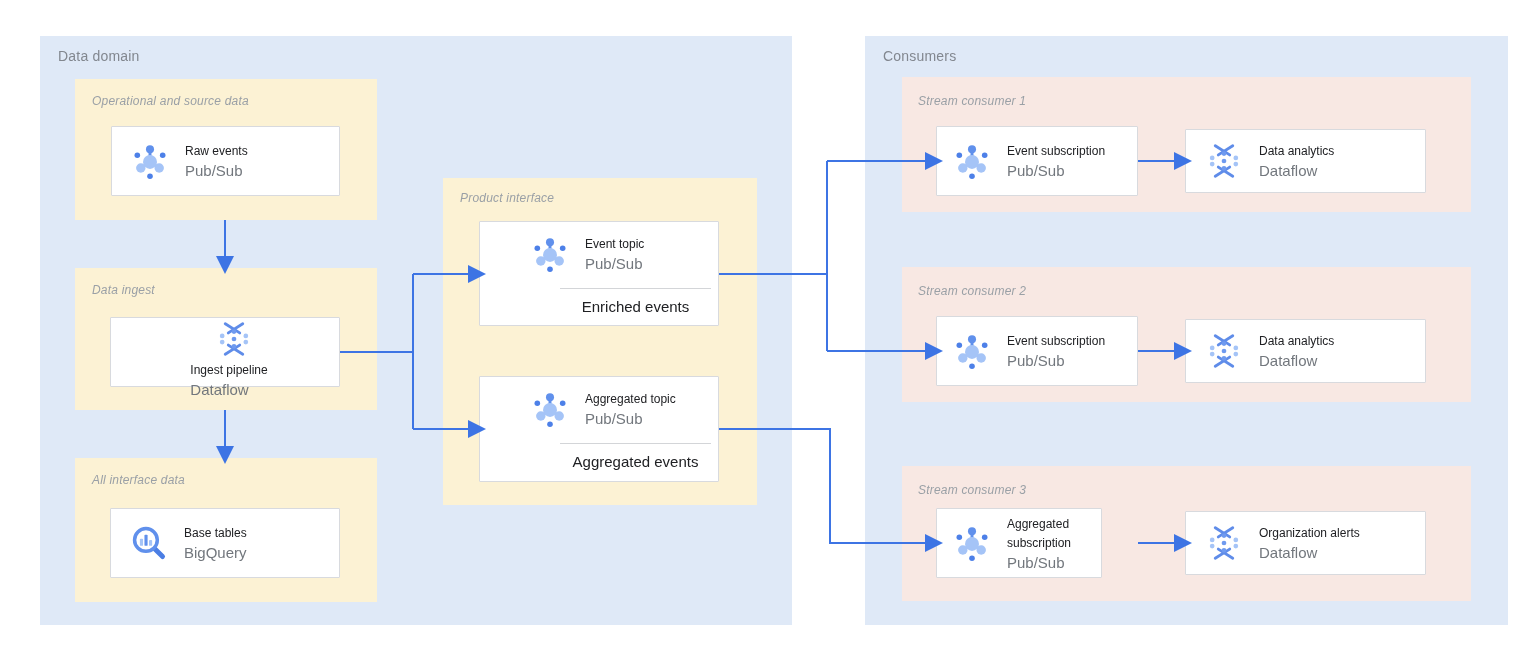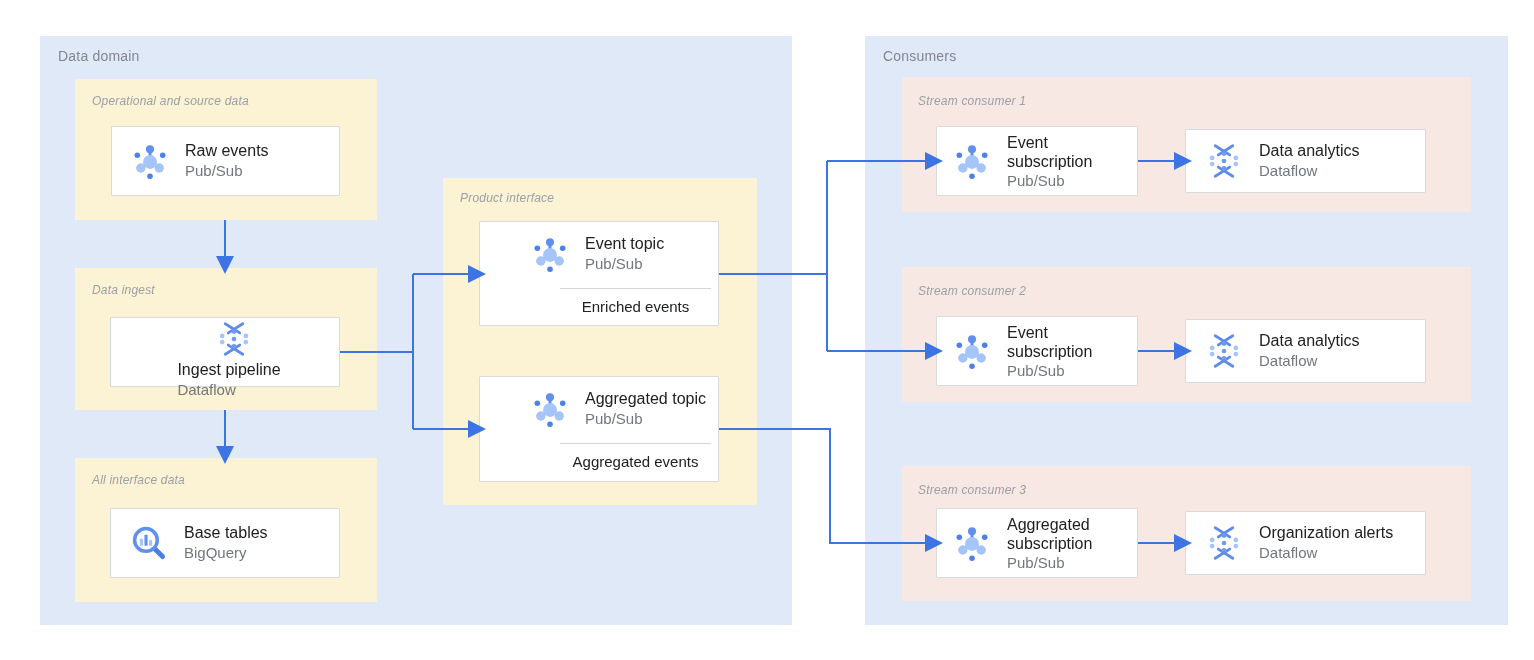--- a/index.html
+++ b/index.html
@@ -25,21 +25,21 @@
   #stage{position:relative;width:1534px;height:660px;background:var(--bg-page);overflow:hidden;}
   .container{position:absolute;background:var(--bg-container);}
   .container-label{position:absolute;font-size:14px;color:var(--label-container);letter-spacing:.2px;}
   .zone{position:absolute;}
   .zone.yellow{background:var(--bg-zone-yellow);}
   .zone.pink{background:var(--bg-zone-pink);}
   .zone-label{position:absolute;left:17px;top:15px;font-size:12px;color:var(--label-zone);letter-spacing:.2px;font-style:italic;}
   .card{position:absolute;background:var(--card-bg);border:1px solid var(--card-border);border-radius:1px;display:flex;align-items:center;}
   .card .icon{width:42px;height:42px;flex:0 0 42px;margin-left:17px;}
   .card .txt{margin-left:14px;line-height:20px;padding-right:6px;}
-  .card .title{font-size:16px;color:var(--card-title);}
+  .card .title{font-size:12px;color:var(--card-title);}
   .card .sub{font-size:15px;color:var(--card-sub);}
   .card.topic{display:block;}
   .card.topic .row{display:flex;align-items:center;height:64px;padding-left:32px;}
   .card.topic .divider{position:absolute;left:80px;right:7px;top:66px;height:1px;background:var(--divider);}
   .card.topic .caption{position:absolute;left:80px;right:7px;top:76px;text-align:center;font-size:15px;color:var(--card-title);}
   svg.overlay{position:absolute;left:0;top:0;pointer-events:none;}
   .hidden-defs{position:absolute;width:0;height:0;overflow:hidden;}
 </style>
 </head>
 <body>
@@ -209,21 +209,21 @@
   <div class="card" style="left:1185px;top:319px;width:241px;height:64px;">
     <svg class="icon">
         <use href="#dataflow"></use>
       </svg>
     <div class="txt">
       <div class="title">Data analytics</div>
       <div class="sub">Dataflow</div>
     </div>
   </div>
 
-  <div class="card" style="left:936px;top:508px;width:202px;height:70px;">
+  <div class="card" style="left:936px;top:508px;width:166px;height:70px;">
     <svg class="icon" style="margin-left:14px;">
         <use href="#pubsub"></use>
       </svg>
     <div class="txt" style="line-height:19px;">
       <div class="title">Aggregated subscription</div>
       <div class="sub">Pub/Sub</div>
     </div>
   </div>
   <div class="card" style="left:1185px;top:511px;width:241px;height:64px;">
     <svg class="icon">

